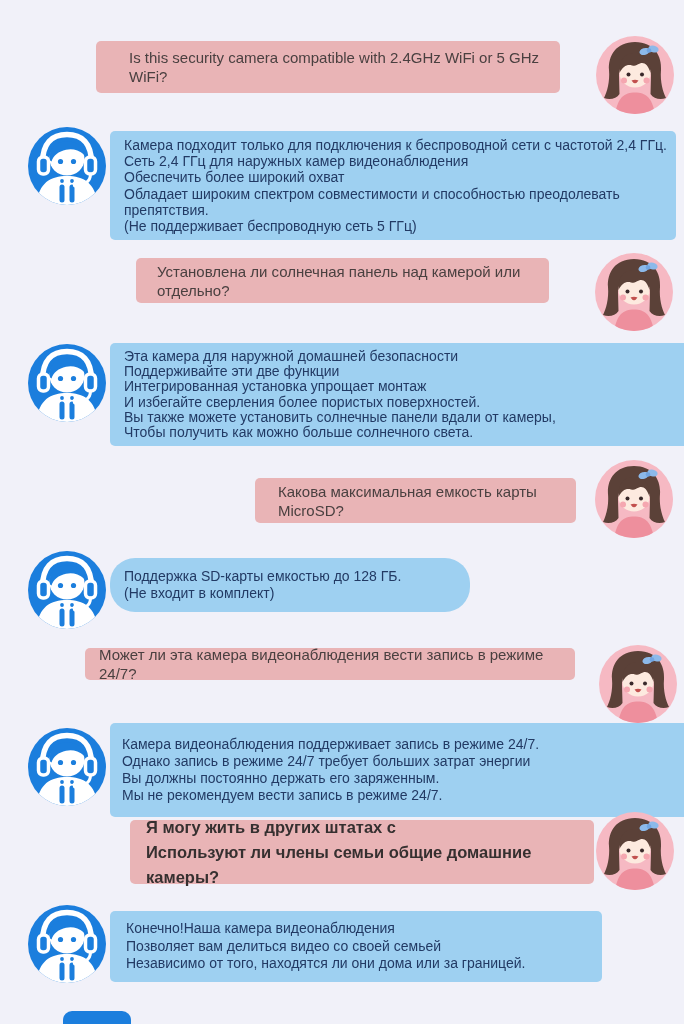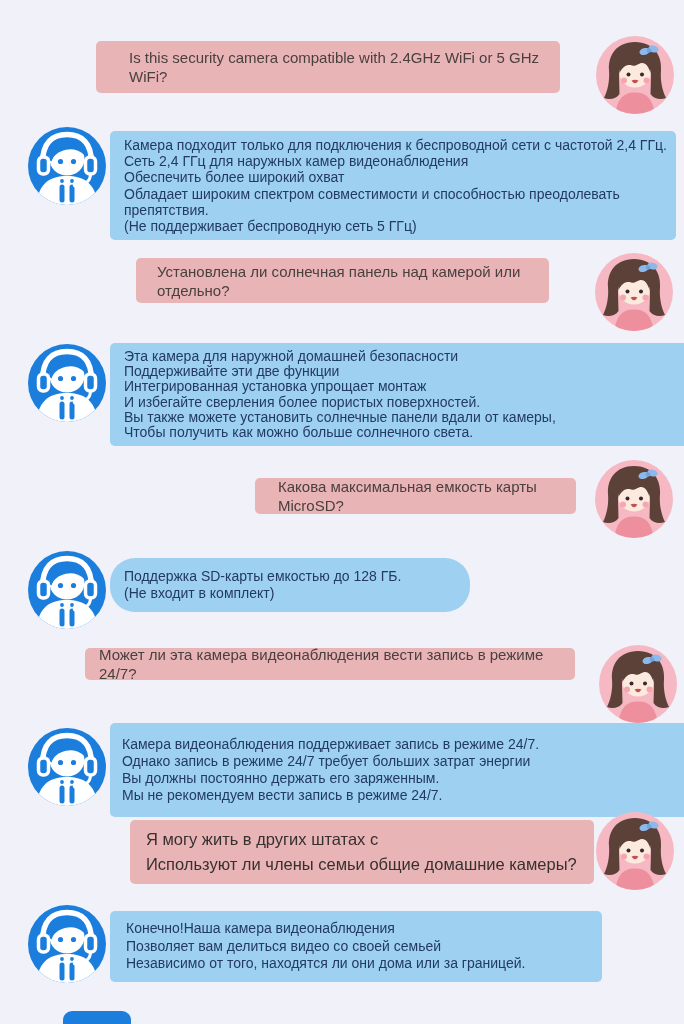--- a/index.html
+++ b/index.html
@@ -15,24 +15,24 @@
   }
   .a-bubble{
     background:#9ed0f1;color:#223a64;font-size:14px;
   }
   .avatar{position:absolute;width:78px;height:78px;}
   .avatar svg{display:block;width:100%;height:100%;}
 
   
   #qb1{left:96px;top:41px;width:464px;height:52px;padding:0 10px 0 33px;}
   #qb2{left:136px;top:258px;width:413px;height:45px;padding:0 16px 0 21px;}
-  #qb3{left:255px;top:478px;width:321px;height:36px;padding:0 10px 0 23px;}
+  #qb3{left:255px;top:478px;width:321px;height:45px;padding:0 10px 0 23px;}
   #qb4{left:85px;top:648px;width:490px;height:32px;padding:0 10px 0 14px;}
   #qb5{left:130px;top:820px;width:464px;height:64px;padding:0 10px 0 16px;
-       font-size:16.5px;font-weight:400;line-height:25px;color:#363030;}
+       font-size:16.5px;font-weight:700;line-height:25px;color:#363030;}
 
   
   #ab1{left:110px;top:131px;width:566px;padding:6px 8px 6px 14px;line-height:16.2px;}
   #ab2{left:110px;top:343px;width:598px;padding:6px 8px 6px 14px;line-height:15.2px;}
   #ab3{left:110px;top:558px;width:360px;padding:10px 8px 10px 14px;line-height:17px;border-radius:25px;}
   #ab4{left:110px;top:723px;width:634px;padding:13px 8px 13px 12px;line-height:17px;}
   #ab5{left:110px;top:911px;width:492px;padding:9px 8px 9px 16px;line-height:17.6px;}
 
   
   #ga1{left:596px;top:36px;}  #ga2{left:595px;top:253px;} #ga3{left:595px;top:460px;}

